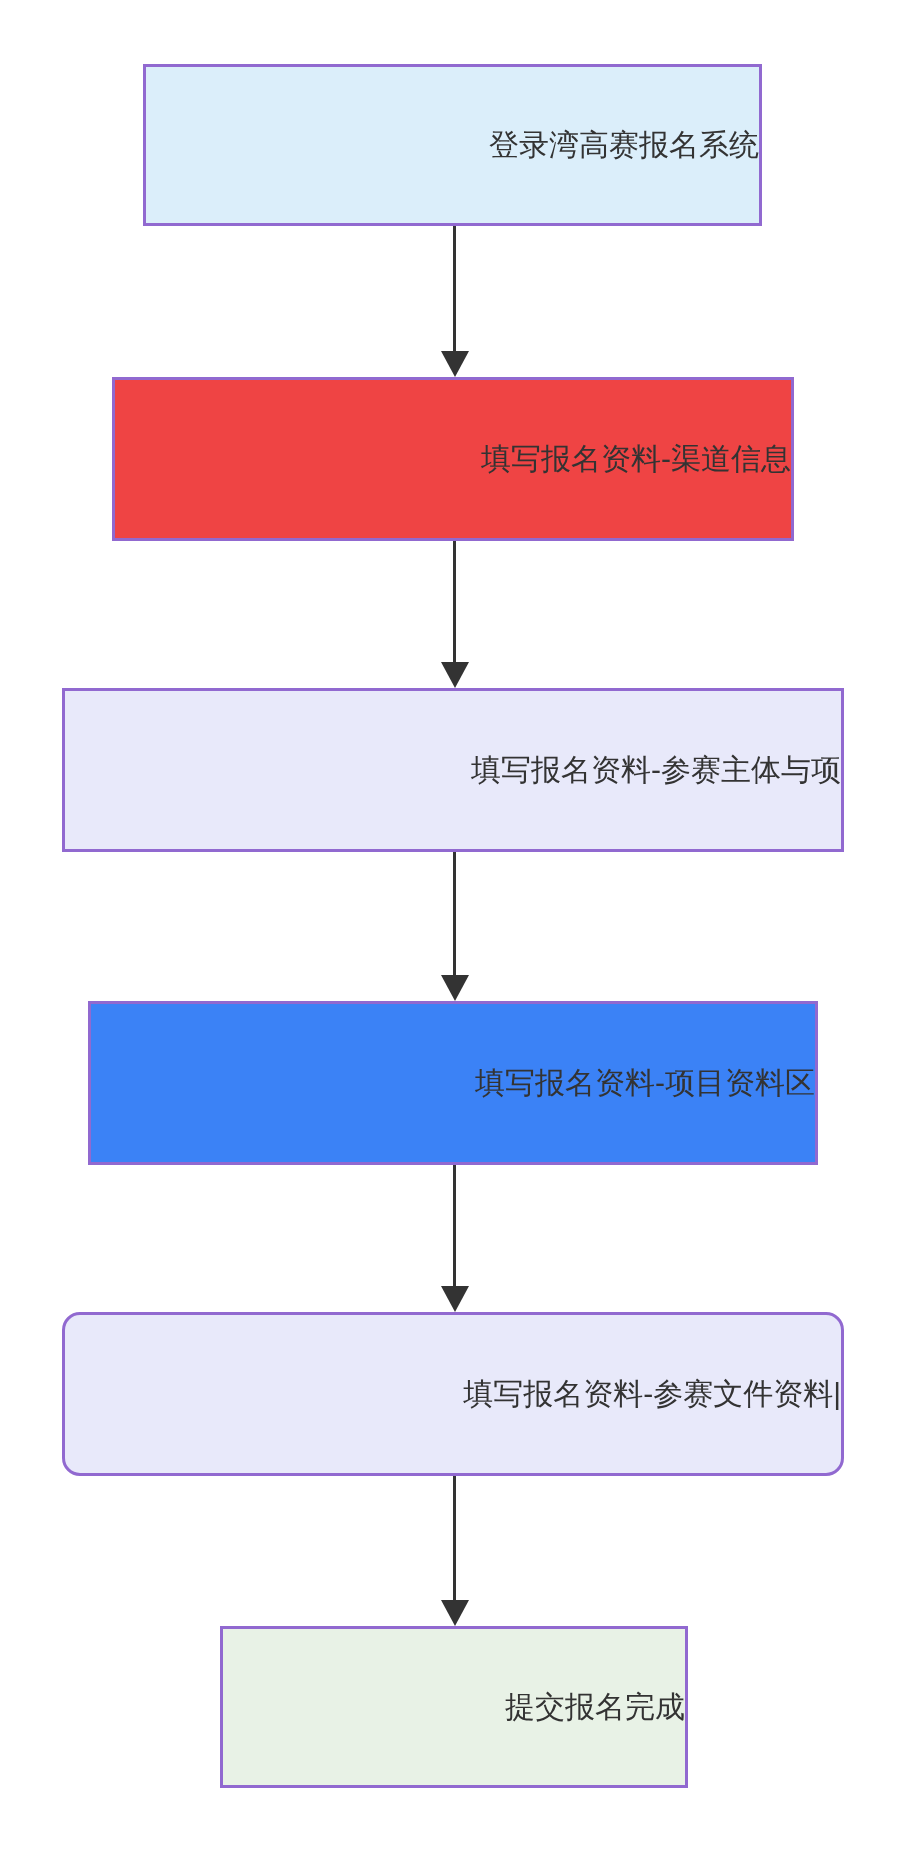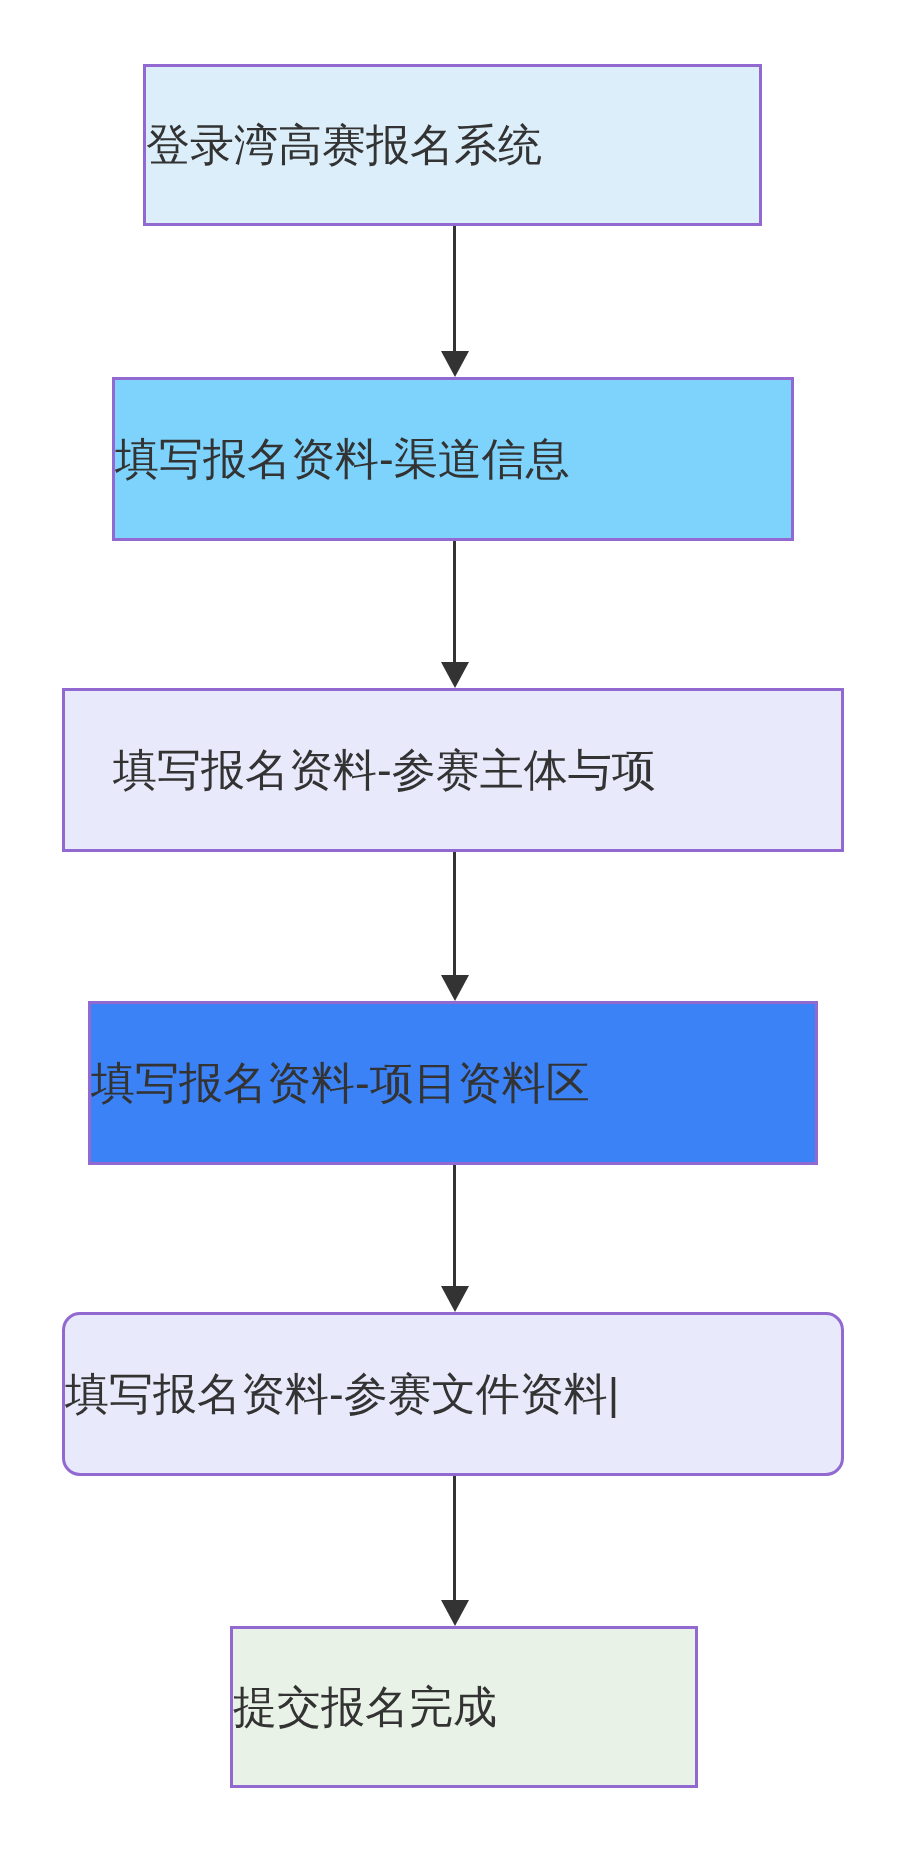--- a/index.html
+++ b/index.html
@@ -18,33 +18,33 @@
     left: 0; top: 0;
     width: 910px;
     height: 1852px;
   }
   .node {
     position: absolute;
     box-sizing: border-box;
     border: 3px solid #9169D0;
     display: flex;
     align-items: center;
-    justify-content: flex-start;
+    justify-content: flex-end;
     color: #333333;
-    font-size: 44px;
+    font-size: 30px;
     line-height: 1.2;
     white-space: nowrap;
     overflow: hidden;
   }
   .n1 { left: 143px; top: 64px;   width: 619px; height: 162px; }
   .n2 { left: 112px; top: 377px;  width: 682px; height: 164px; }
   .n3 { left: 62px;  top: 688px;  width: 782px; height: 164px; }
   .n4 { left: 88px;  top: 1001px; width: 730px; height: 164px; }
   .n5 { left: 62px;  top: 1312px; width: 782px; height: 164px; }
-  .n6 { left: 220px; top: 1626px; width: 468px; height: 162px; margin-left: 10px; }
+  .n6 { left: 220px; top: 1626px; width: 468px; height: 162px; }
 
   .shaft {
     position: absolute;
     left: 453px;
     width: 3px;
     background: #333333;
   }
   .s1 { top: 226px;  height: 125px; }
   .s2 { top: 541px;  height: 121px; }
   .s3 { top: 852px;  height: 123px; }
@@ -71,21 +71,21 @@
 
 <div class="canvas">
 
   <div class="node n1" style="background-color: rgb(219, 238, 250);">
     <span>登录湾高赛报名系统</span>
   </div>
 
   <div class="shaft s1"></div>
   <div class="arrowhead h1"></div>
 
-  <div class="node n2" style="background-color: #7dd3fc;">
+  <div class="node n2" style="background-color: #ef4444;">
     <span>填写报名资料-渠道信息</span>
   </div>
 
   <div class="shaft s2"></div>
   <div class="arrowhead h2"></div>
 
   <div class="node n3" style="background-color: rgb(232, 233, 250); padding-left: 48px;">
     <span>填写报名资料-参赛主体与项</span>
   </div>
 

